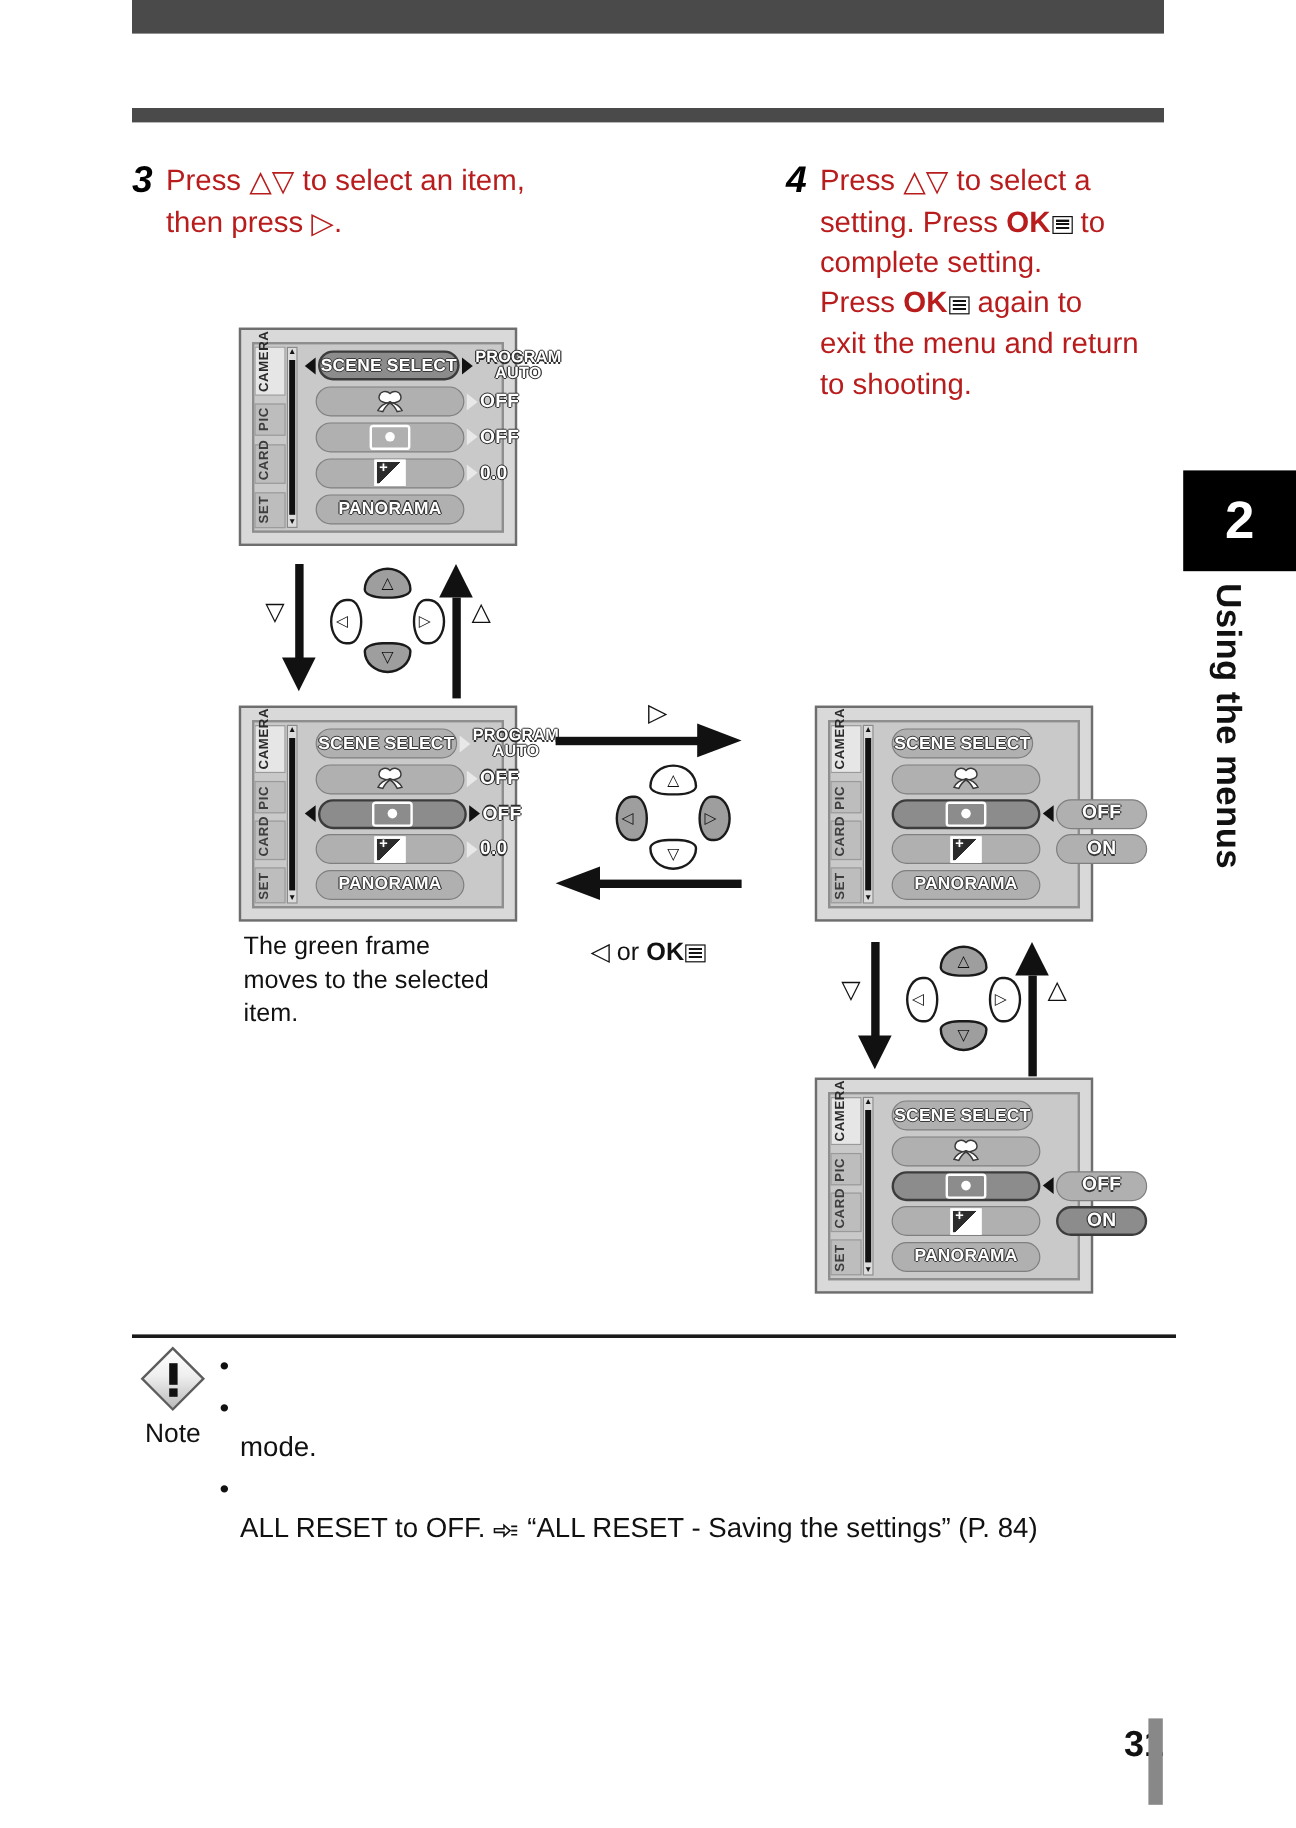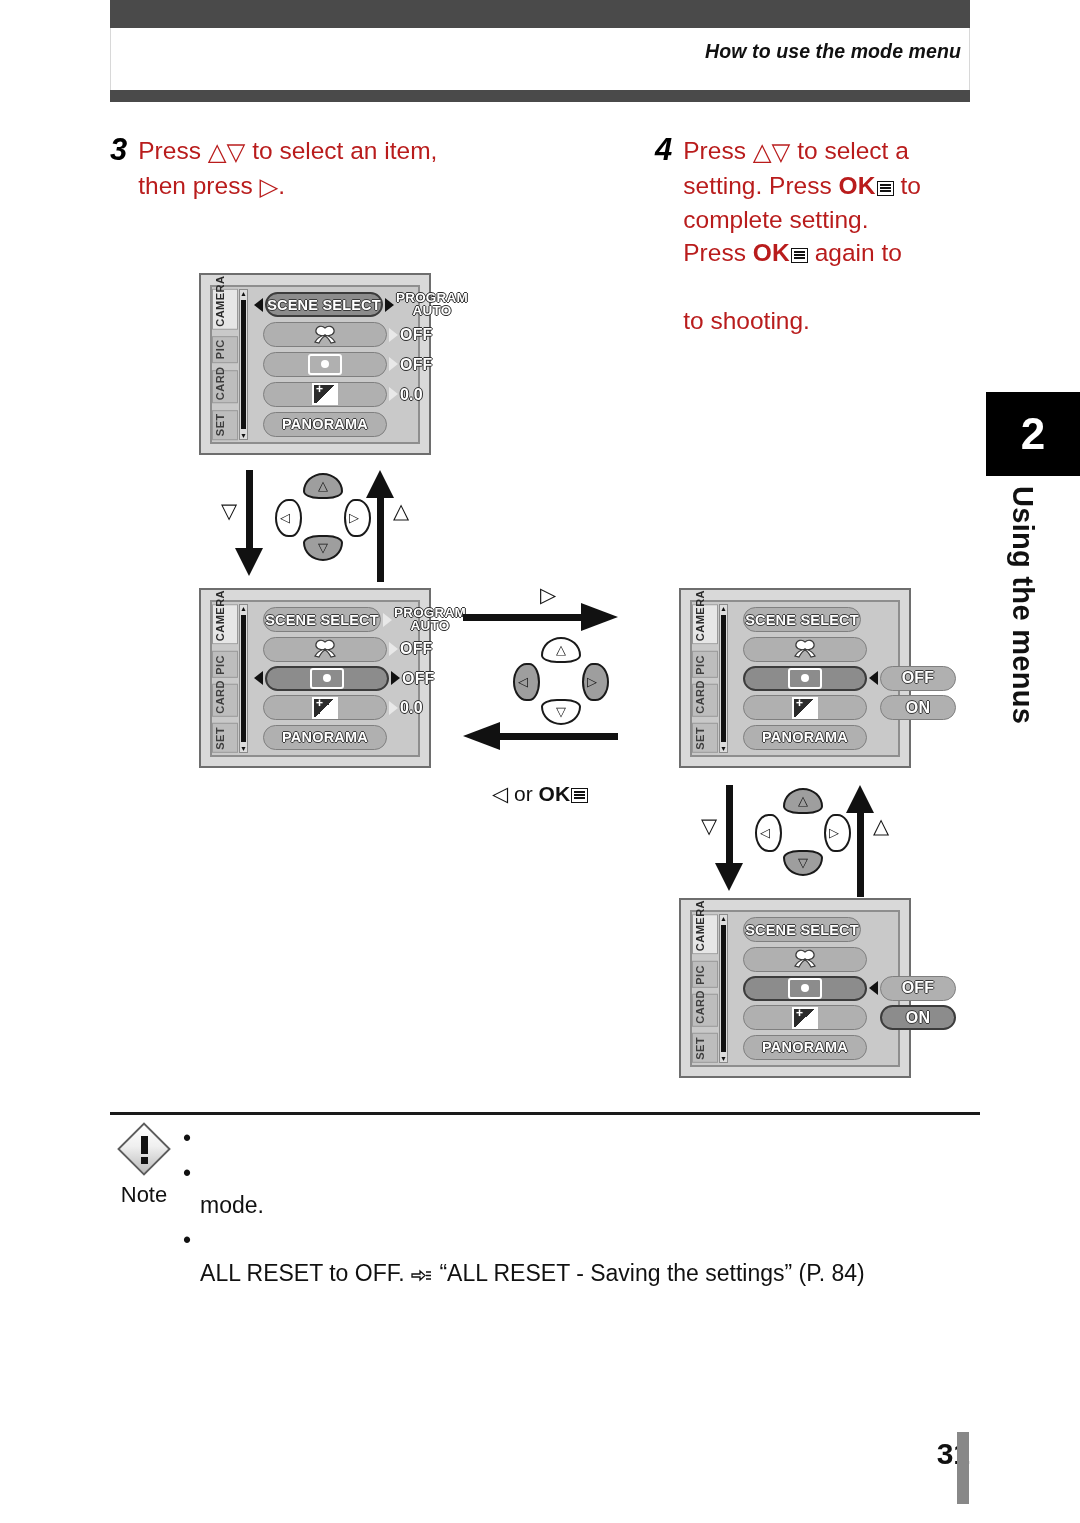--- a/index.html
+++ b/index.html
@@ -185,23 +185,20 @@
   
   .pg-num { position:absolute; right:110px; top:1437px; font-size:30px; font-weight:bold; color:#111; }
   .pg-bar { position:absolute; left:957px; top:1432px; width:12px; height:72px; background:#888; }
 </style>
 </head>
 <body>
 
 <div class="page">
 
   <div class="hdr-band-top"></div>
-  <div class="hdr-white">
-    <div class="hdr-title" style="right:8px;">How to use the mode menu</div>
-  </div>
   <div class="hdr-band-bottom"></div>
 
   <div class="chapter-box">
     <span class="chapter-num">2</span>
   </div>
   <div class="chapter-label">Using the menus</div>
 
   <div class="step step3">
     <div class="step-num">3</div>
     <div class="step-body">
@@ -210,21 +207,21 @@
     </div>
   </div>
 
   <div class="step step4">
     <div class="step-num">4</div>
     <div class="step-body">
       <span>Press </span><span class="tri">△▽</span><span> to select a</span><br>
       <span>setting. Press </span><span class="okbtn">OK</span><span class="okglyph"></span><span> to</span><br>
       <span>complete setting.</span><br>
       <span>Press </span><span class="okbtn">OK</span><span class="okglyph"></span><span> again to</span><br>
-      <br>
+      <span>exit the menu and return</span><br>
       <span>to shooting.</span>
     </div>
   </div>
 
   <div class="lcd" style="left:199px; top:273px; width:232px; height:182px;">
     <div class="lcd-inner">
       <div class="tabs">
         <div class="tab active" style="height:27%;">CAMERA</div>
         <div class="tab" style="height:18%;">PIC</div>
         <div class="tab" style="height:22%;">CARD</div>
@@ -360,20 +357,25 @@
           <div class="val">0.0</div>
         </div>
 
         <div class="row" style="padding-left:11px;">
           <div class="pill left-item">PANORAMA</div>
         </div>
       </div>
     </div>
   </div>
 
+  <div class="caption" style="left:203px; top:775px; width:240px;">
+    <span>The green frame</span><br>
+    <span>moves to the selected</span><br>
+    <span>item.</span>
+  </div>
 
   <div class="dpad" style="left:513px; top:637px;">
     <div class="dp-btn dp-up"></div>
     <div class="dp-btn dp-dn"></div>
     <div class="dp-btn dp-lf on"></div>
     <div class="dp-btn dp-rt on"></div>
     <span class="dp-g" style="left:43px; top:6px;">△</span>
     <span class="dp-g" style="left:43px; top:68px;">▽</span>
     <span class="dp-g" style="left:5px; top:38px;">◁</span>
     <span class="dp-g" style="left:74px; top:38px;">▷</span>

